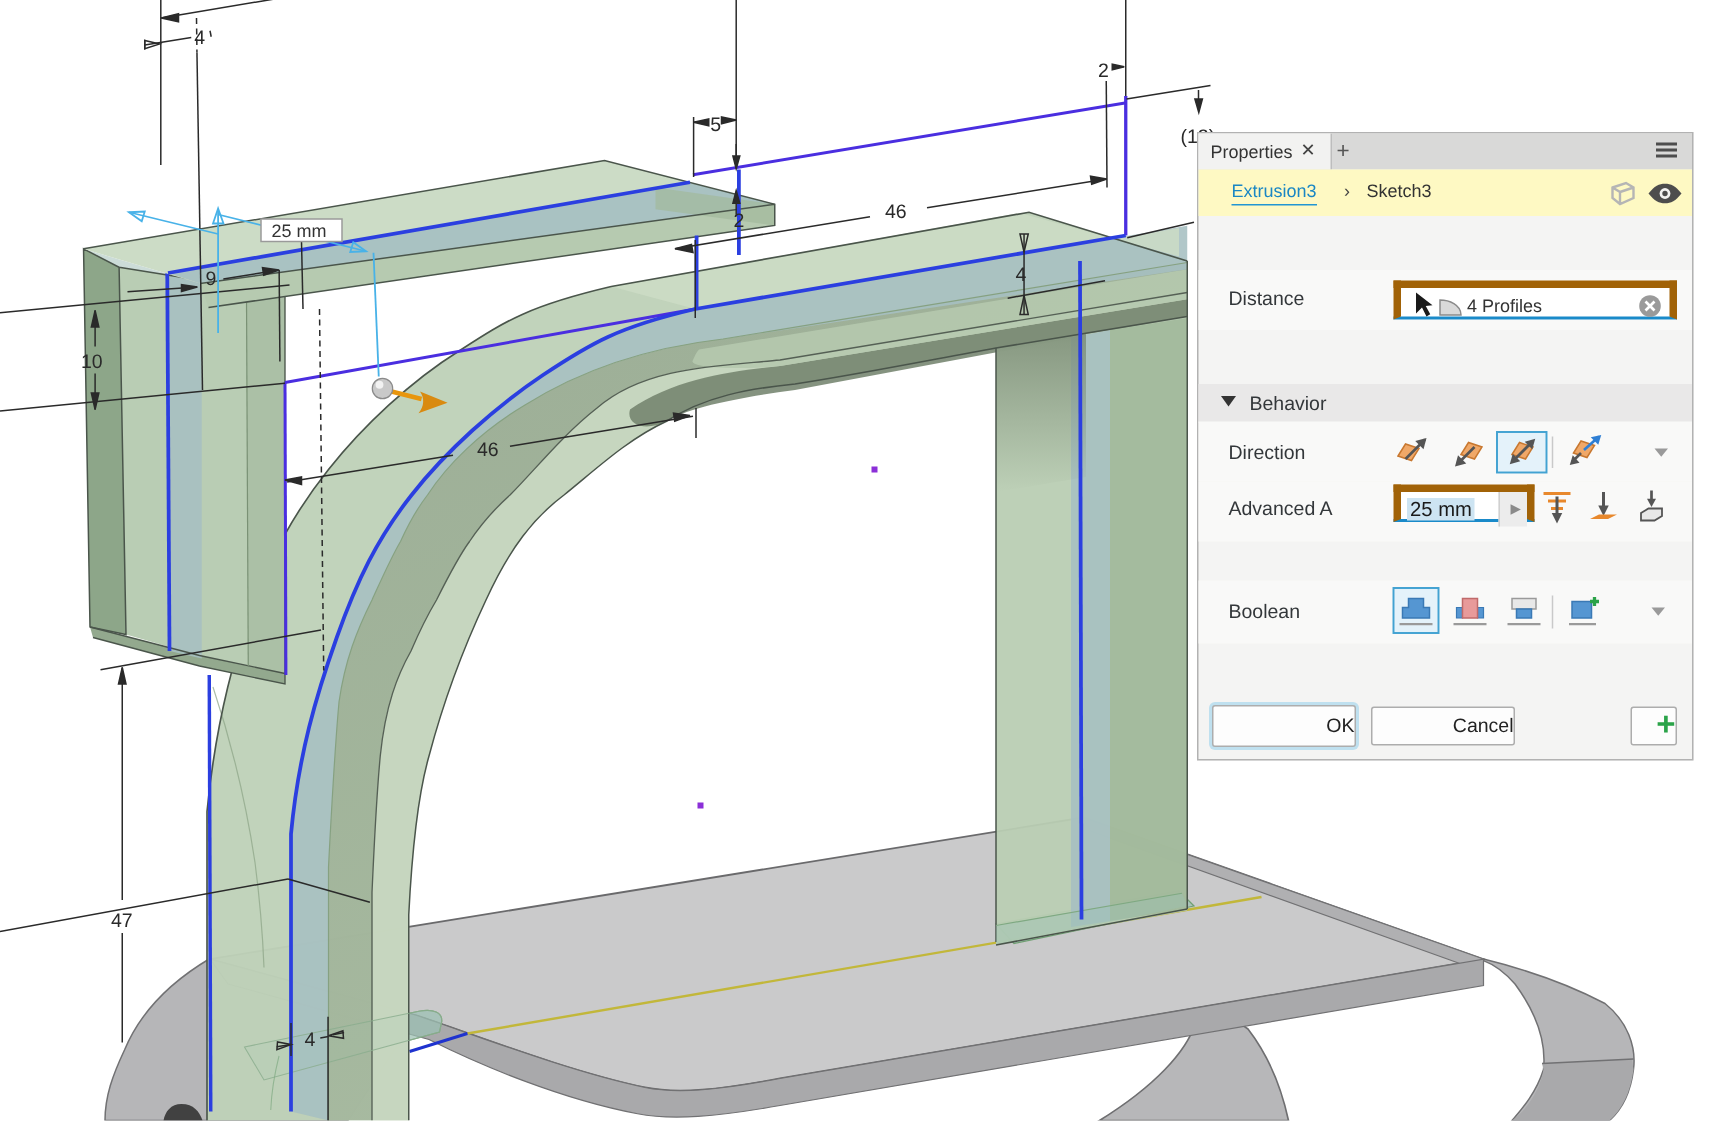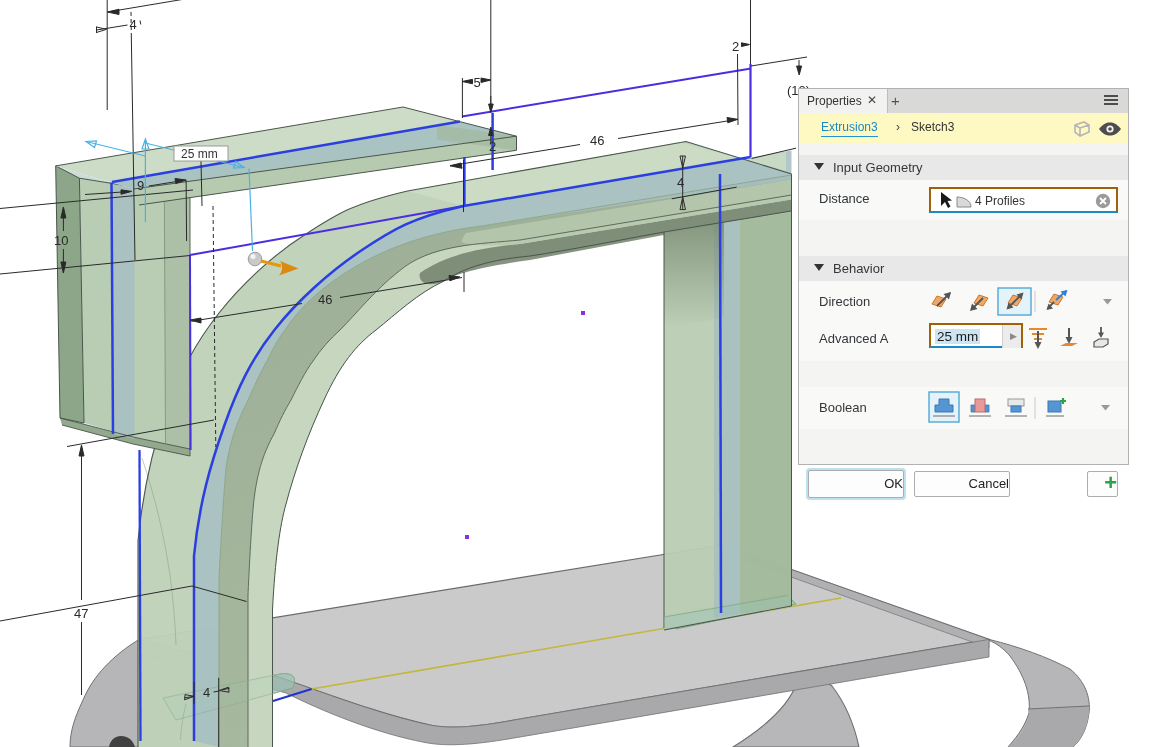--- a/index.html
+++ b/index.html
@@ -1,41 +1,41 @@
 <!DOCTYPE html>
 <html><head>
 <meta charset="utf-8">
 <style>
   html,body{margin:0;padding:0;background:#fff;width:1156px;height:747px;overflow:hidden;
     font-family:"Liberation Sans", sans-serif;}
   #stage{position:relative;width:1156px;height:747px;}
   #scene{position:absolute;left:0;top:0;}
   
-  #panel{position:absolute;left:798px;top:88px;width:331px;height:377px;
+  #panel{position:absolute;left:798px;top:88px;width:331px;height:419px;
     background:#f4f4f3;border:1px solid #b2b2b2;box-sizing:border-box;font-size:12px;color:#333;padding-left:46px;}
   #tabbar{position:absolute;left:0;top:0;width:329px;height:24px;background:#d9d9d8;}
   #tab1{position:absolute;left:0;top:0;width:88px;height:24px;background:#f2f2f1;
     border-right:1px solid #bdbdbd;}
   #tab1 span.t{position:absolute;left:8px;top:5px;font-size:12px;color:#333;}
   #tab1 span.x{position:absolute;left:68px;top:4px;font-size:12px;color:#444;}
   .plus{position:absolute;left:92px;top:3px;font-size:15px;color:#555;}
   .ham{position:absolute;right:10px;top:4px;width:14px;height:12px;}
   .ham div{height:2px;background:#4d4d4d;margin-top:2px;}
   #crumbs{position:absolute;left:0;top:24px;width:329px;height:31px;background:#fef9c3;}
   #crumbs .ex{position:absolute;left:22px;top:7px;color:#1a87c4;border-bottom:1px solid #2196d3;padding-bottom:2px;}
   #crumbs .gt{position:absolute;left:97px;top:7px;color:#444;}
   #crumbs .sk{position:absolute;left:112px;top:7px;color:#333;}
   .sect{position:absolute;left:0;width:329px;height:26px;background:#e9e8e8;}
   .sect .tri{position:absolute;left:15px;top:8px;width:0;height:0;}
   .tri.down{border-left:5px solid transparent;border-right:5px solid transparent;border-top:7px solid #333;}
   .tri.right{border-top:5px solid transparent;border-bottom:5px solid transparent;border-left:7px solid #333;}
   .sect .lbl{position:absolute;left:34px;top:5px;color:#33373a;font-size:13px;}
   .row{position:absolute;left:0;width:329px;background:#f9f9f8;}
   .rowlbl{position:absolute;left:20px;color:#33373a;font-size:13px;}
-  .fld{position:absolute;background:#fff;border:2px solid #a16207;box-sizing:border-box;}
+  .fld{position:absolute;background:#fff;border:5px solid #a16207;box-sizing:border-box;}
   .btn{position:absolute;background:#fdfdfd;border:1px solid #adadad;border-radius:2px;
     text-align:right;color:#222;font-size:13px;}
 </style>
 </head>
 <body>
 <div id="stage">
   <svg id="scene" width="1156" height="747" viewBox="0 0 1156 747">
 
     <g id="table">
 
@@ -258,24 +258,20 @@
         <span class="sk">Sketch3</span>
       <svg width="22" height="20" style="position:absolute;left:272px;top:6px" viewBox="0 0 22 20">
         <path d="M4,6 L13,3 L18,6 L18,13 L9,17 L4,13 Z M4,6 L9,9 L9,17 M9,9 L18,6" fill="none" stroke="#b5b5b5" stroke-width="1.6"></path>
       </svg>
       <svg width="26" height="18" style="position:absolute;left:298px;top:7px" viewBox="0 0 26 18">
         <path d="M2,9 C6,4 9,2.5 13,2.5 C17,2.5 20,4 24,9 C20,14 17,15.5 13,15.5 C9,15.5 6,14 2,9 Z" fill="#4d4d4d"></path>
         <circle cx="13" cy="9" r="3.6" fill="#f2f2f1"></circle>
         <circle cx="13" cy="9" r="1.8" fill="#4d4d4d"></circle>
       </svg>
     </div>
-    <div class="sect" style="top:66px">
-        <span class="tri down"></span>
-        <span class="lbl">Input Geometry</span>
-      </div>
     <div class="row" style="top:91px;height:40px">
       <span class="rowlbl" style="top:11px">Distance</span>
       <div class="fld" style="left:130px;top:7px;width:189px;height:26px;border-bottom:2px solid #1a8ac9">
         <svg width="180" height="22" viewBox="0 0 180 22" style="position:absolute;left:2px;top:0px">
           <path d="M8,3 L8,17 L12,13 L15,19 L17.5,17.5 L14.5,12 L19,11.5 Z" fill="#1a1a1a"></path>
           <path d="M24,18 L24,8 C30,8 38,11 38,18 Z" fill="#d9d9d9" stroke="#8a8a8a"></path>
         </svg>
         <span style="position:absolute;left:44px;top:5px">4 Profiles</span>
         <svg width="16" height="16" viewBox="0 0 16 16" style="position:absolute;right:5px;top:4px">
           <circle cx="8" cy="8" r="7.2" fill="#9a9a9a"></circle>

